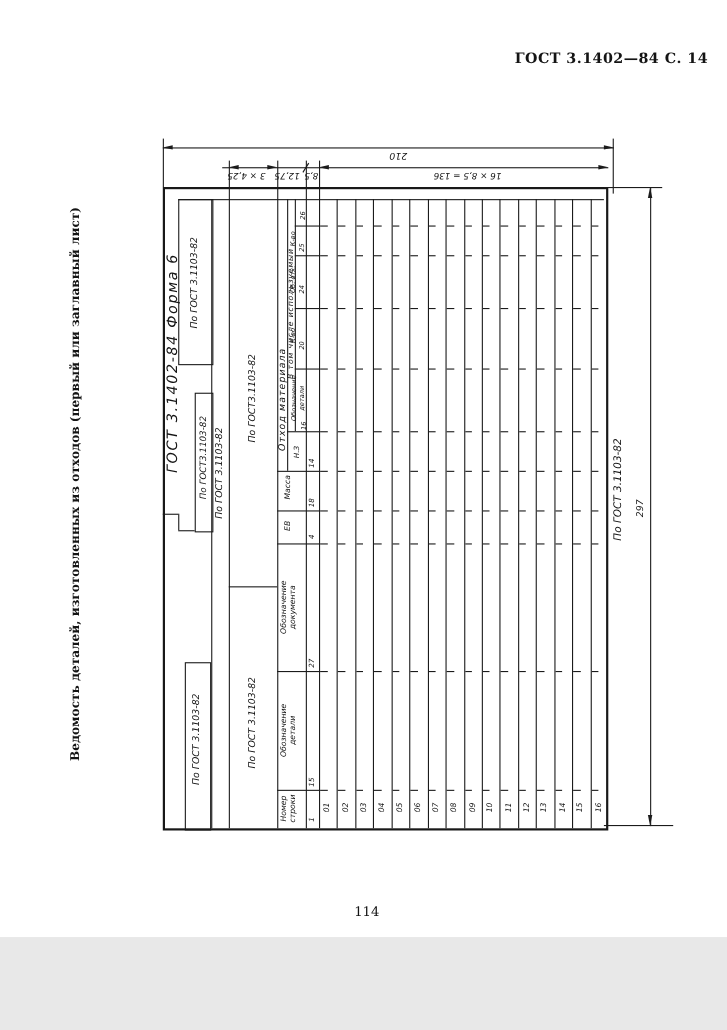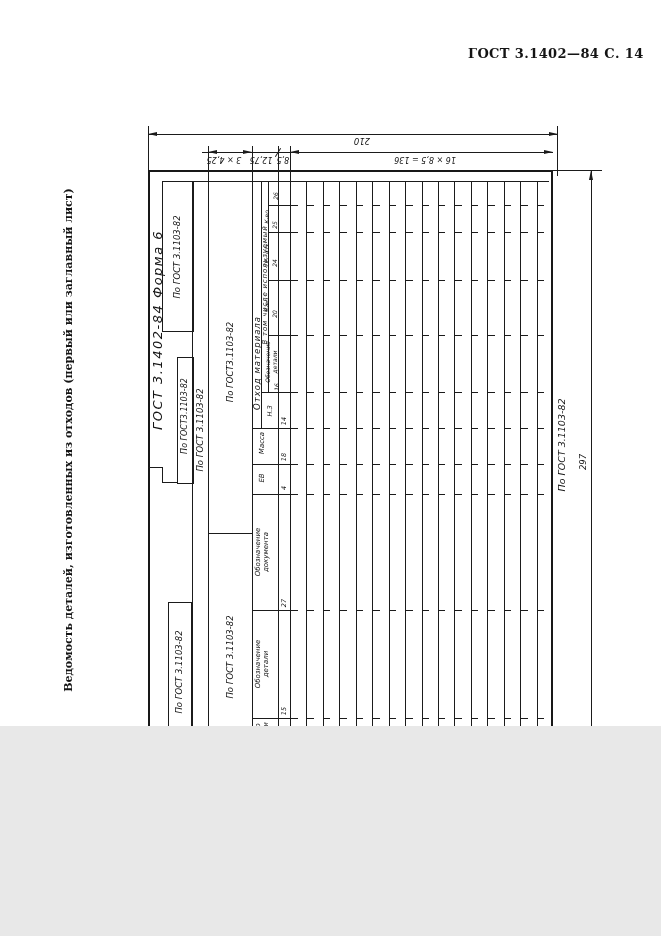--- a/index.html
+++ b/index.html
@@ -1,16 +1,16 @@
 <!DOCTYPE html>
 <html><head>
 <meta charset="utf-8">
 <style>
   html,body{margin:0;padding:0;background:#e8e8e8;}
-  .page{position:relative;width:661px;height:726px;background:#ffffff;overflow:hidden;
+  .page{position:relative;width:661px;height:852px;background:#ffffff;overflow:hidden;
         font-family:"DejaVu Sans",sans-serif;color:#141414;}
   .abs{position:absolute;}
   
   .hl,.vl{position:absolute;background:#1b1b1b;}
   .hl{height:1px;}
   .vl{width:1px;}
   .box{position:absolute;border:1.5px solid #1b1b1b;background:transparent;}
   
   .rt{position:absolute;transform:translate(-50%,-50%) rotate(-90deg);white-space:nowrap;
       font-style:italic;color:#141414;line-height:1;}
@@ -31,21 +31,21 @@
 </style>
 </head>
 <body>
 
 <div class="page">
 
   <div class="abs serifb" style="left:468px;top:46px;font-size:13px;letter-spacing:0.4px;">ГОСТ 3.1402—84 С. 14</div>
 
   <div class="rt serifb" style="left:68px;top:440px;font-size:11px;font-style:normal;">Ведомость деталей, изготовленных из отходов (первый или заглавный лист)</div>
 
-  <div class="abs serif" style="left:322px;top:822px;font-size:12px;">103</div>
+  <div class="abs serif" style="left:322px;top:822px;font-size:12px;">114</div>
 
   <div id="fig">
 
     <div class="frame" style="left:148px;top:170px;width:401px;height:581px;"></div>
 
     <div class="rt" style="left:157px;top:330px;font-size:13px;letter-spacing:1.5px;">ГОСТ 3.1402-84 Форма 6</div>
 
     <div class="hl" style="left:148px;top:134px;width:410px;"></div>
     <div class="arr arr-l" style="left:148px;top:131.5px;"></div>
     <div class="arr arr-r" style="left:549px;top:131.5px;"></div>

